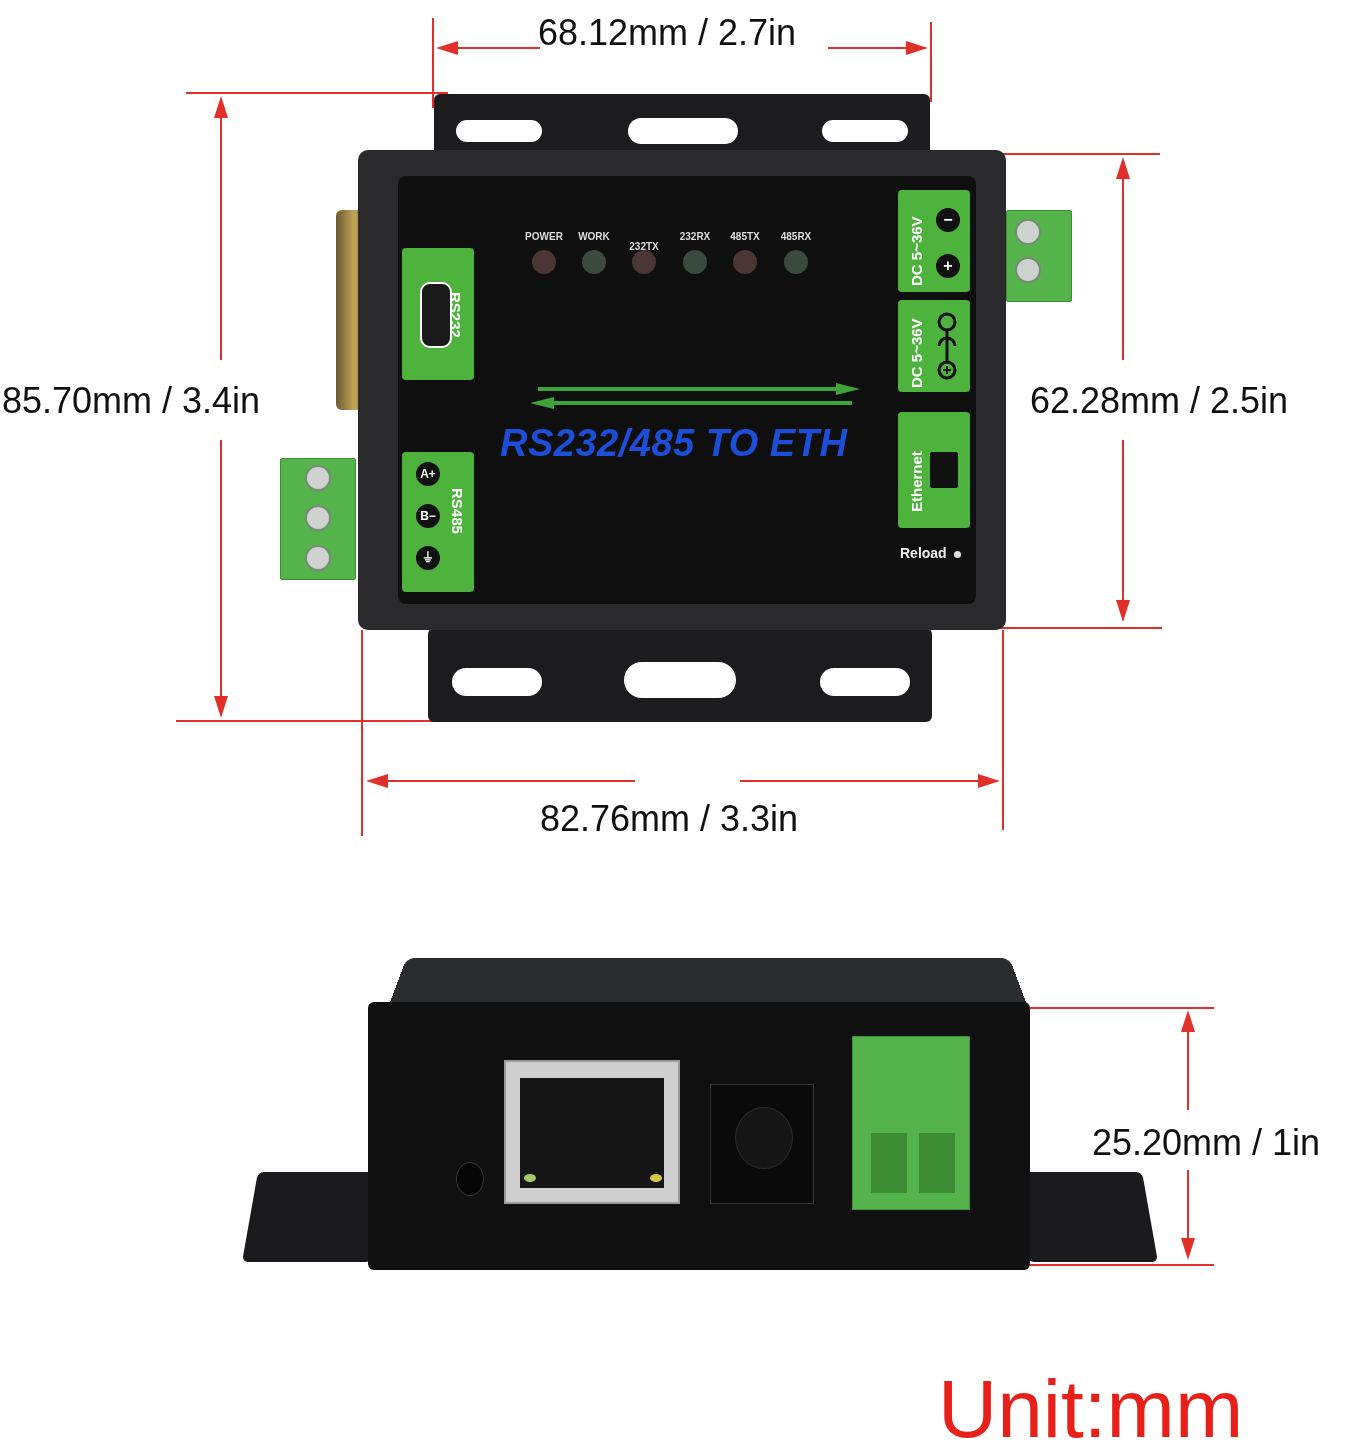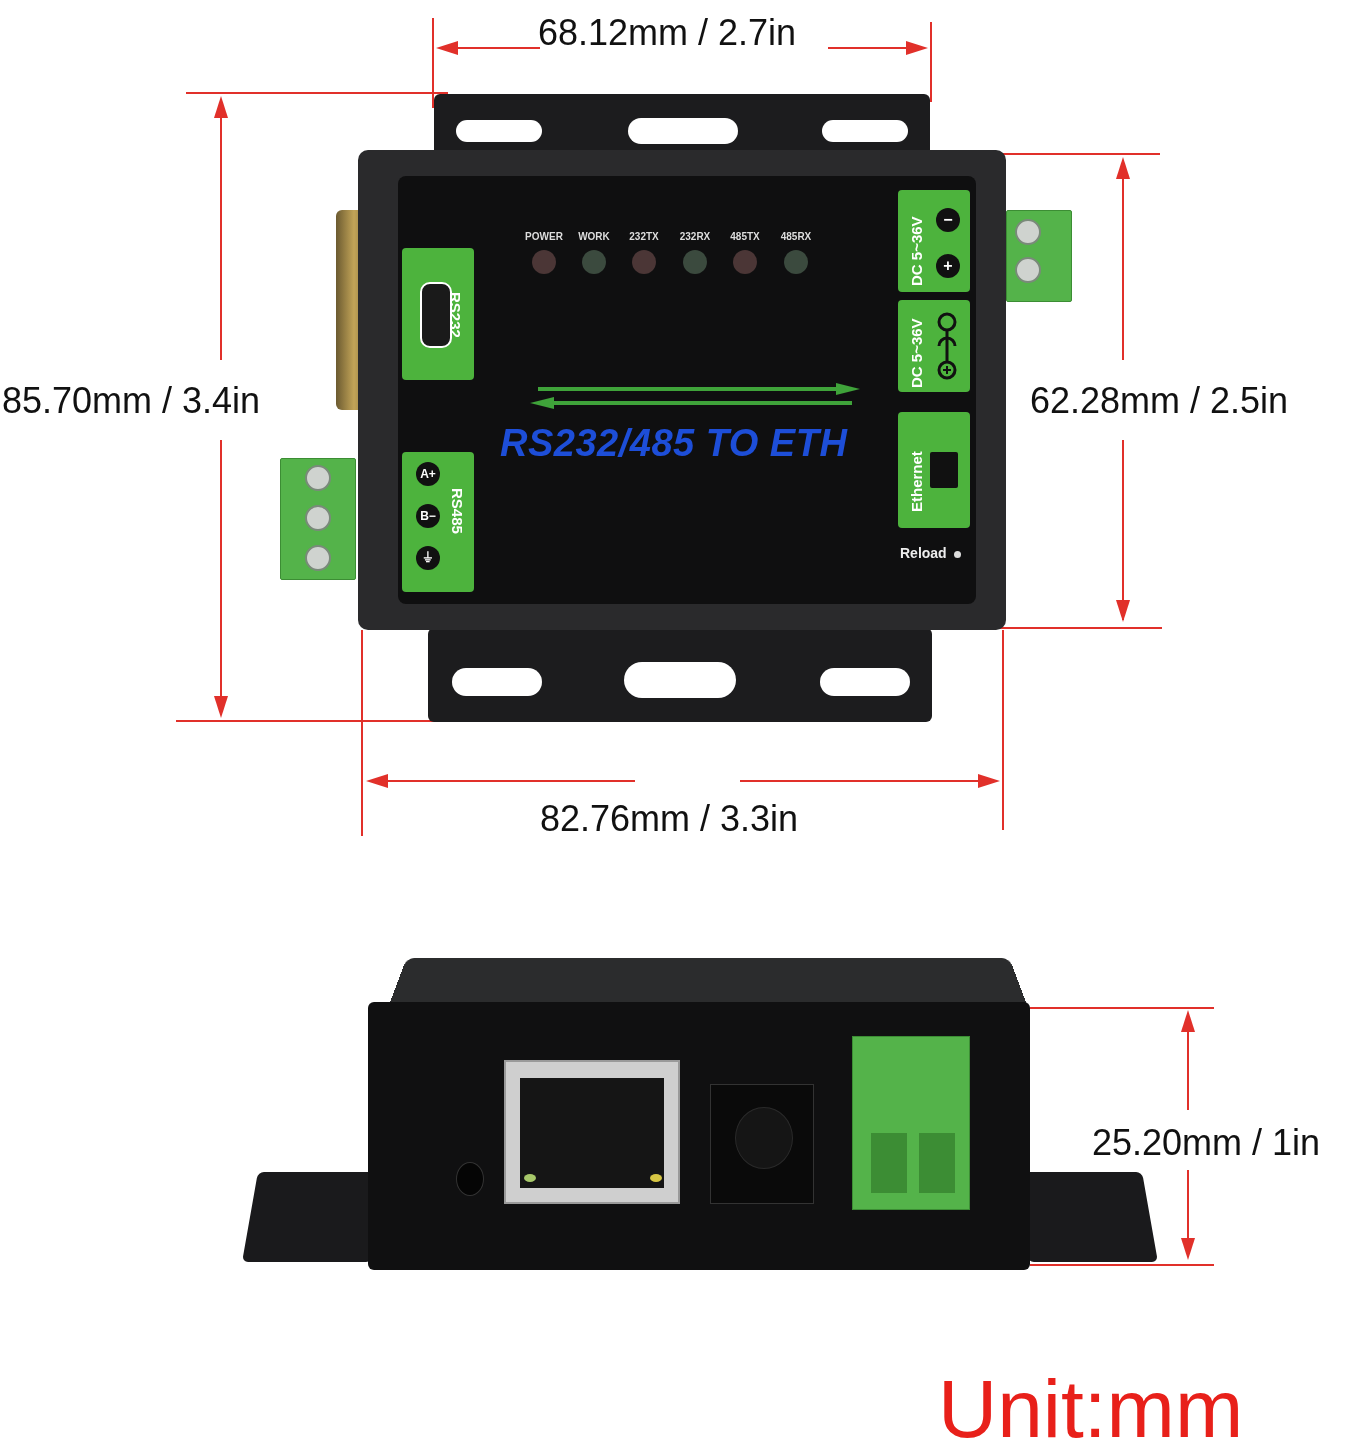--- a/index.html
+++ b/index.html
@@ -87,21 +87,21 @@
   </div>
 
   <div class="body-top" style="left:358px;top:150px;width:648px;height:480px;"></div>
   <div class="face" style="left:398px;top:176px;width:578px;height:428px;"></div>
 
   <div>
     <div class="led-label" style="left:519px;top:231px;">POWER</div>
     <div class="led" style="left:532px;top:250px;background:#4b3636;"></div>
     <div class="led-label" style="left:569px;top:231px;">WORK</div>
     <div class="led" style="left:582px;top:250px;background:#3b4a3e;"></div>
-    <div class="led-label" style="left:619px;top:231px;">232TX</div>
+    <div class="led-label" style="left:619px;top:241px;">232TX</div>
     <div class="led" style="left:632px;top:250px;background:#4b3636;"></div>
     <div class="led-label" style="left:670px;top:231px;">232RX</div>
     <div class="led" style="left:683px;top:250px;background:#3b4a3e;"></div>
     <div class="led-label" style="left:720px;top:231px;">485TX</div>
     <div class="led" style="left:733px;top:250px;background:#4b3636;"></div>
     <div class="led-label" style="left:771px;top:231px;">485RX</div>
     <div class="led" style="left:784px;top:250px;background:#3b4a3e;"></div>
   </div>
 
   <div class="abs" style="left:530px;top:381px;width:330px;height:30px;">

